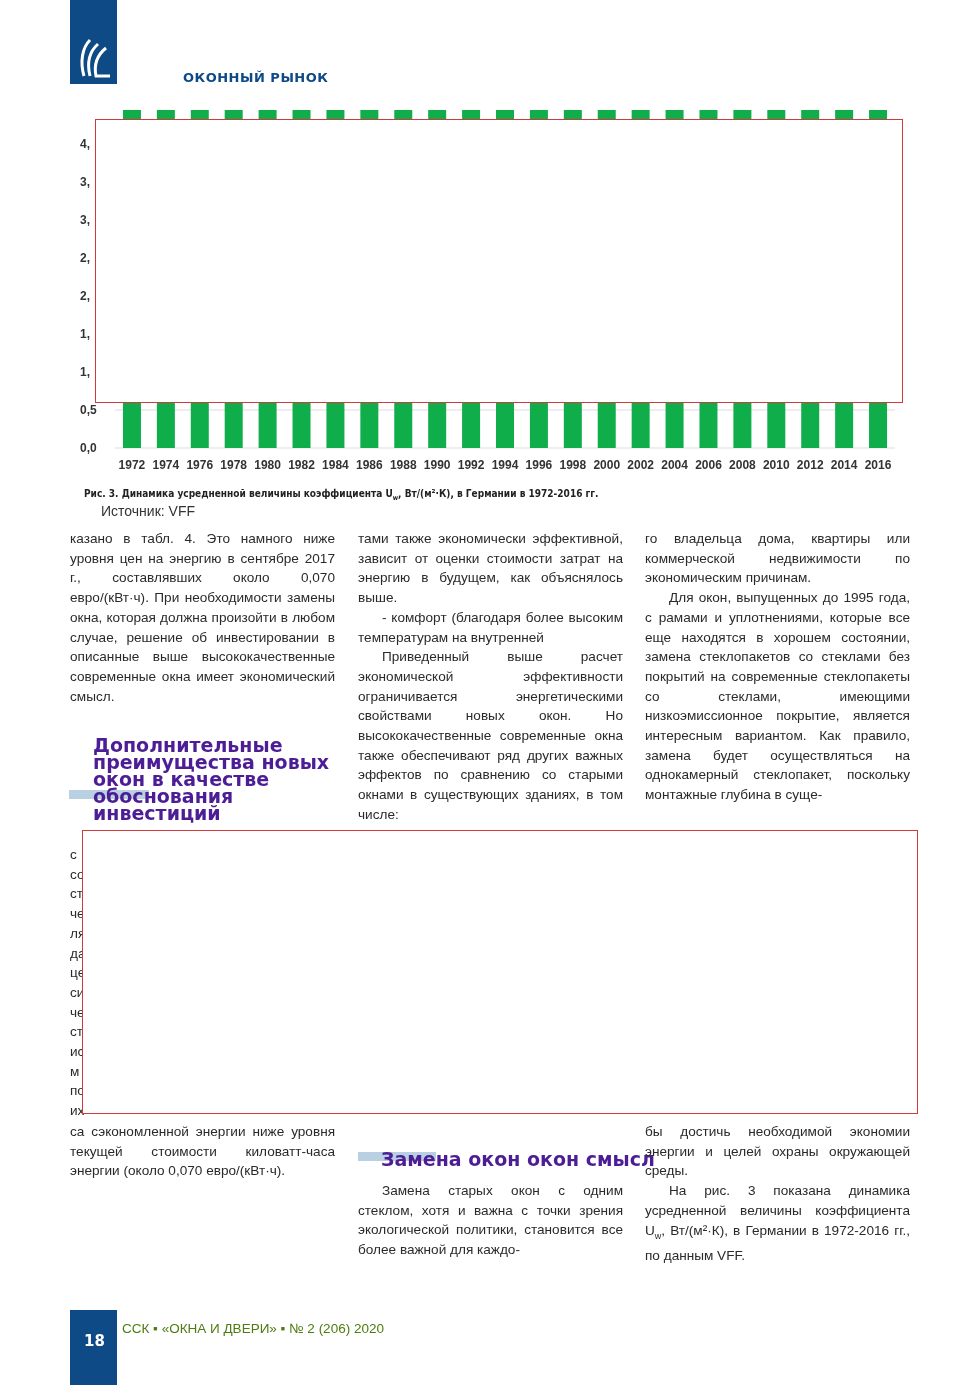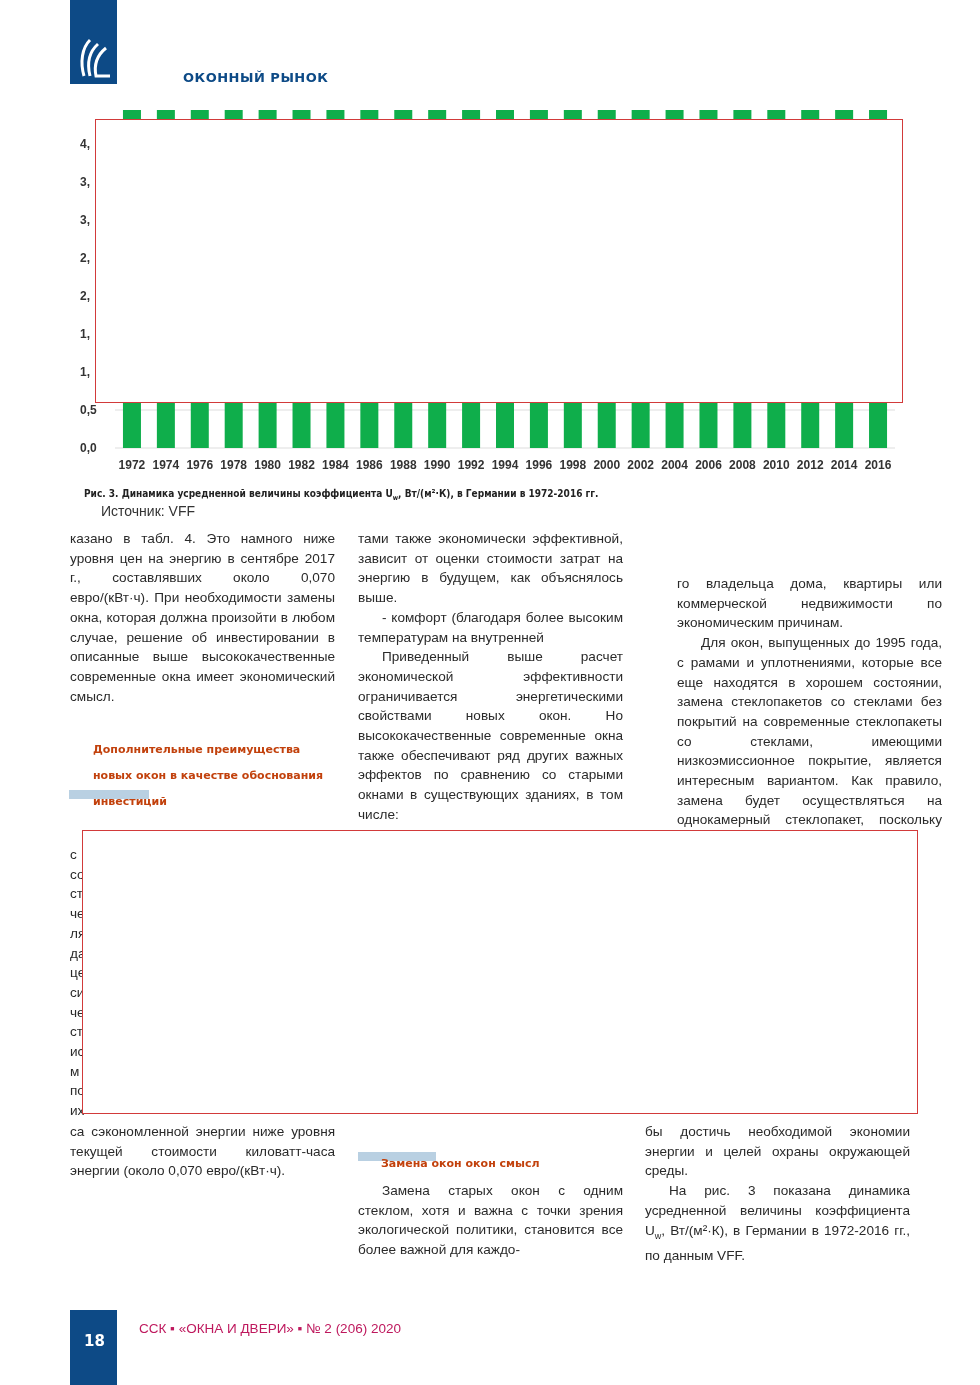--- a/index.html
+++ b/index.html
@@ -10,27 +10,27 @@
   .section-title { position:absolute; left:139px; top:70px; font-family:"DejaVu Sans", sans-serif;
          font-weight:bold; font-size:13px; color:#0d4a86; letter-spacing:0.5px;margin-left:44px; }
   .chart { position:absolute; left:70px; top:110px; width:840px; height:370px; }
   .redact { position:absolute; border:1.5px solid #d23a3a; background:#fff; }
   .caption { position:absolute; left:84px; top:487px; font-size:11px; font-weight:bold;
          font-family:"DejaVu Sans", sans-serif; transform:scaleX(0.82); transform-origin:left; white-space:nowrap; }
   .source { position:absolute; left:84px; top:503px; font-size:14px; color:#333;padding-left:17px; }
   .col { position:absolute; width:265px; font-size:13.6px; line-height:19.7px; text-align:justify; color:#2a2a2a; }
   .col p { margin:0; }
   .col p.ind { text-indent:24px; }
-  .heading { position:absolute; font-family:"DejaVu Sans", sans-serif; font-weight:bold; font-size:11px;
-         line-height:26px; color:#c2410c; }
+  .heading { position:absolute; font-family:"DejaVu Sans", sans-serif; font-weight:bold; font-size:19px;
+         line-height:17px; color:#4c1d95; }
   .hl { position:absolute; background:#b9d0e2; height:9px; }
   .footer-bar { position:absolute; left:70px; top:1310px; width:47px; height:75px; background:#0d4a86; }
   .page-num { position:absolute; left:84px; top:1332px; color:#fff; font-weight:bold; font-size:15px;
          font-family:"DejaVu Sans", sans-serif; }
-  .footer-text { position:absolute; left:139px; top:1321px; font-size:13.5px; color:#be185d; }
+  .footer-text { position:absolute; left:122px; top:1321px; font-size:13.5px; color:#4d7c0f; }
   .clip-letters { position:absolute; left:70px; top:845px; font-size:13.6px; line-height:19.7px; color:#2a2a2a; }
 </style>
 </head>
 <body>
 
 <div class="logo-bar">
   <svg width="36" height="44" viewBox="0 0 36 44">
     <path d="M14 4 C6 12 4 26 8 40" stroke="#fff" stroke-width="3" fill="none"></path>
     <path d="M22 8 C13 16 11 28 14 40" stroke="#fff" stroke-width="3" fill="none"></path>
     <path d="M30 12 C20 20 18 30 20 40 L34 40" stroke="#fff" stroke-width="3" fill="none"></path>
@@ -137,21 +137,21 @@
   <p>тами также экономически эффективной, зависит от оценки стоимости затрат на энергию в будущем, как объяснялось выше.</p>
   <p class="ind">- комфорт (благодаря более высоким температурам на внутренней</p>
   <p class="ind">Приведенный выше расчет экономической эффективности ограничивается энергетическими свойствами новых окон. Но высококачественные современные окна также обеспечивают ряд других важных эффектов по сравнению со старыми окнами в существующих зданиях, в том числе:</p>
 </div>
 <div class="hl" style="left:358px; top:1152px; width:78px;"></div>
 <div class="heading" style="left:381px; top:1151px;">Замена окон окон смысл</div>
 <div class="col" style="left:358px; top:1181px;">
   <p class="ind">Замена старых окон с одним стеклом, хотя и важна с точки зрения экологической политики, становится все более важной для каждо-</p>
 </div>
 
-<div class="col" style="left:677px; top:529px;margin-top:45px;">
+<div class="col" style="left:645px; top:529px;">
   <p>го владельца дома, квартиры или коммерческой недвижимости по экономическим причинам.</p>
   <p class="ind">Для окон, выпущенных до 1995 года, с рамами и уплотнениями, которые все еще находятся в хорошем состоянии, замена стеклопакетов со стеклами без покрытий на современные стеклопакеты со стеклами, имеющими низкоэмиссионное покрытие, является интересным вариантом. Как правило, замена будет осуществляться на однокамерный стеклопакет, поскольку монтажные глубина в суще-</p>
 </div>
 <div class="col" style="left:645px; top:1122px;">
   <p>бы достичь необходимой экономии энергии и целей охраны окружающей среды.</p>
   <p class="ind"><span>На рис. 3 показана динамика усредненной величины коэффициента U</span><sub style="font-size:9px;">w</sub><span>, Вт/(м²·К), в Германии в 1972-2016 гг., по данным VFF.</span></p>
 </div>
 
 <div class="redact" style="left:82px; top:830px; width:834px; height:282px;"></div>
 

